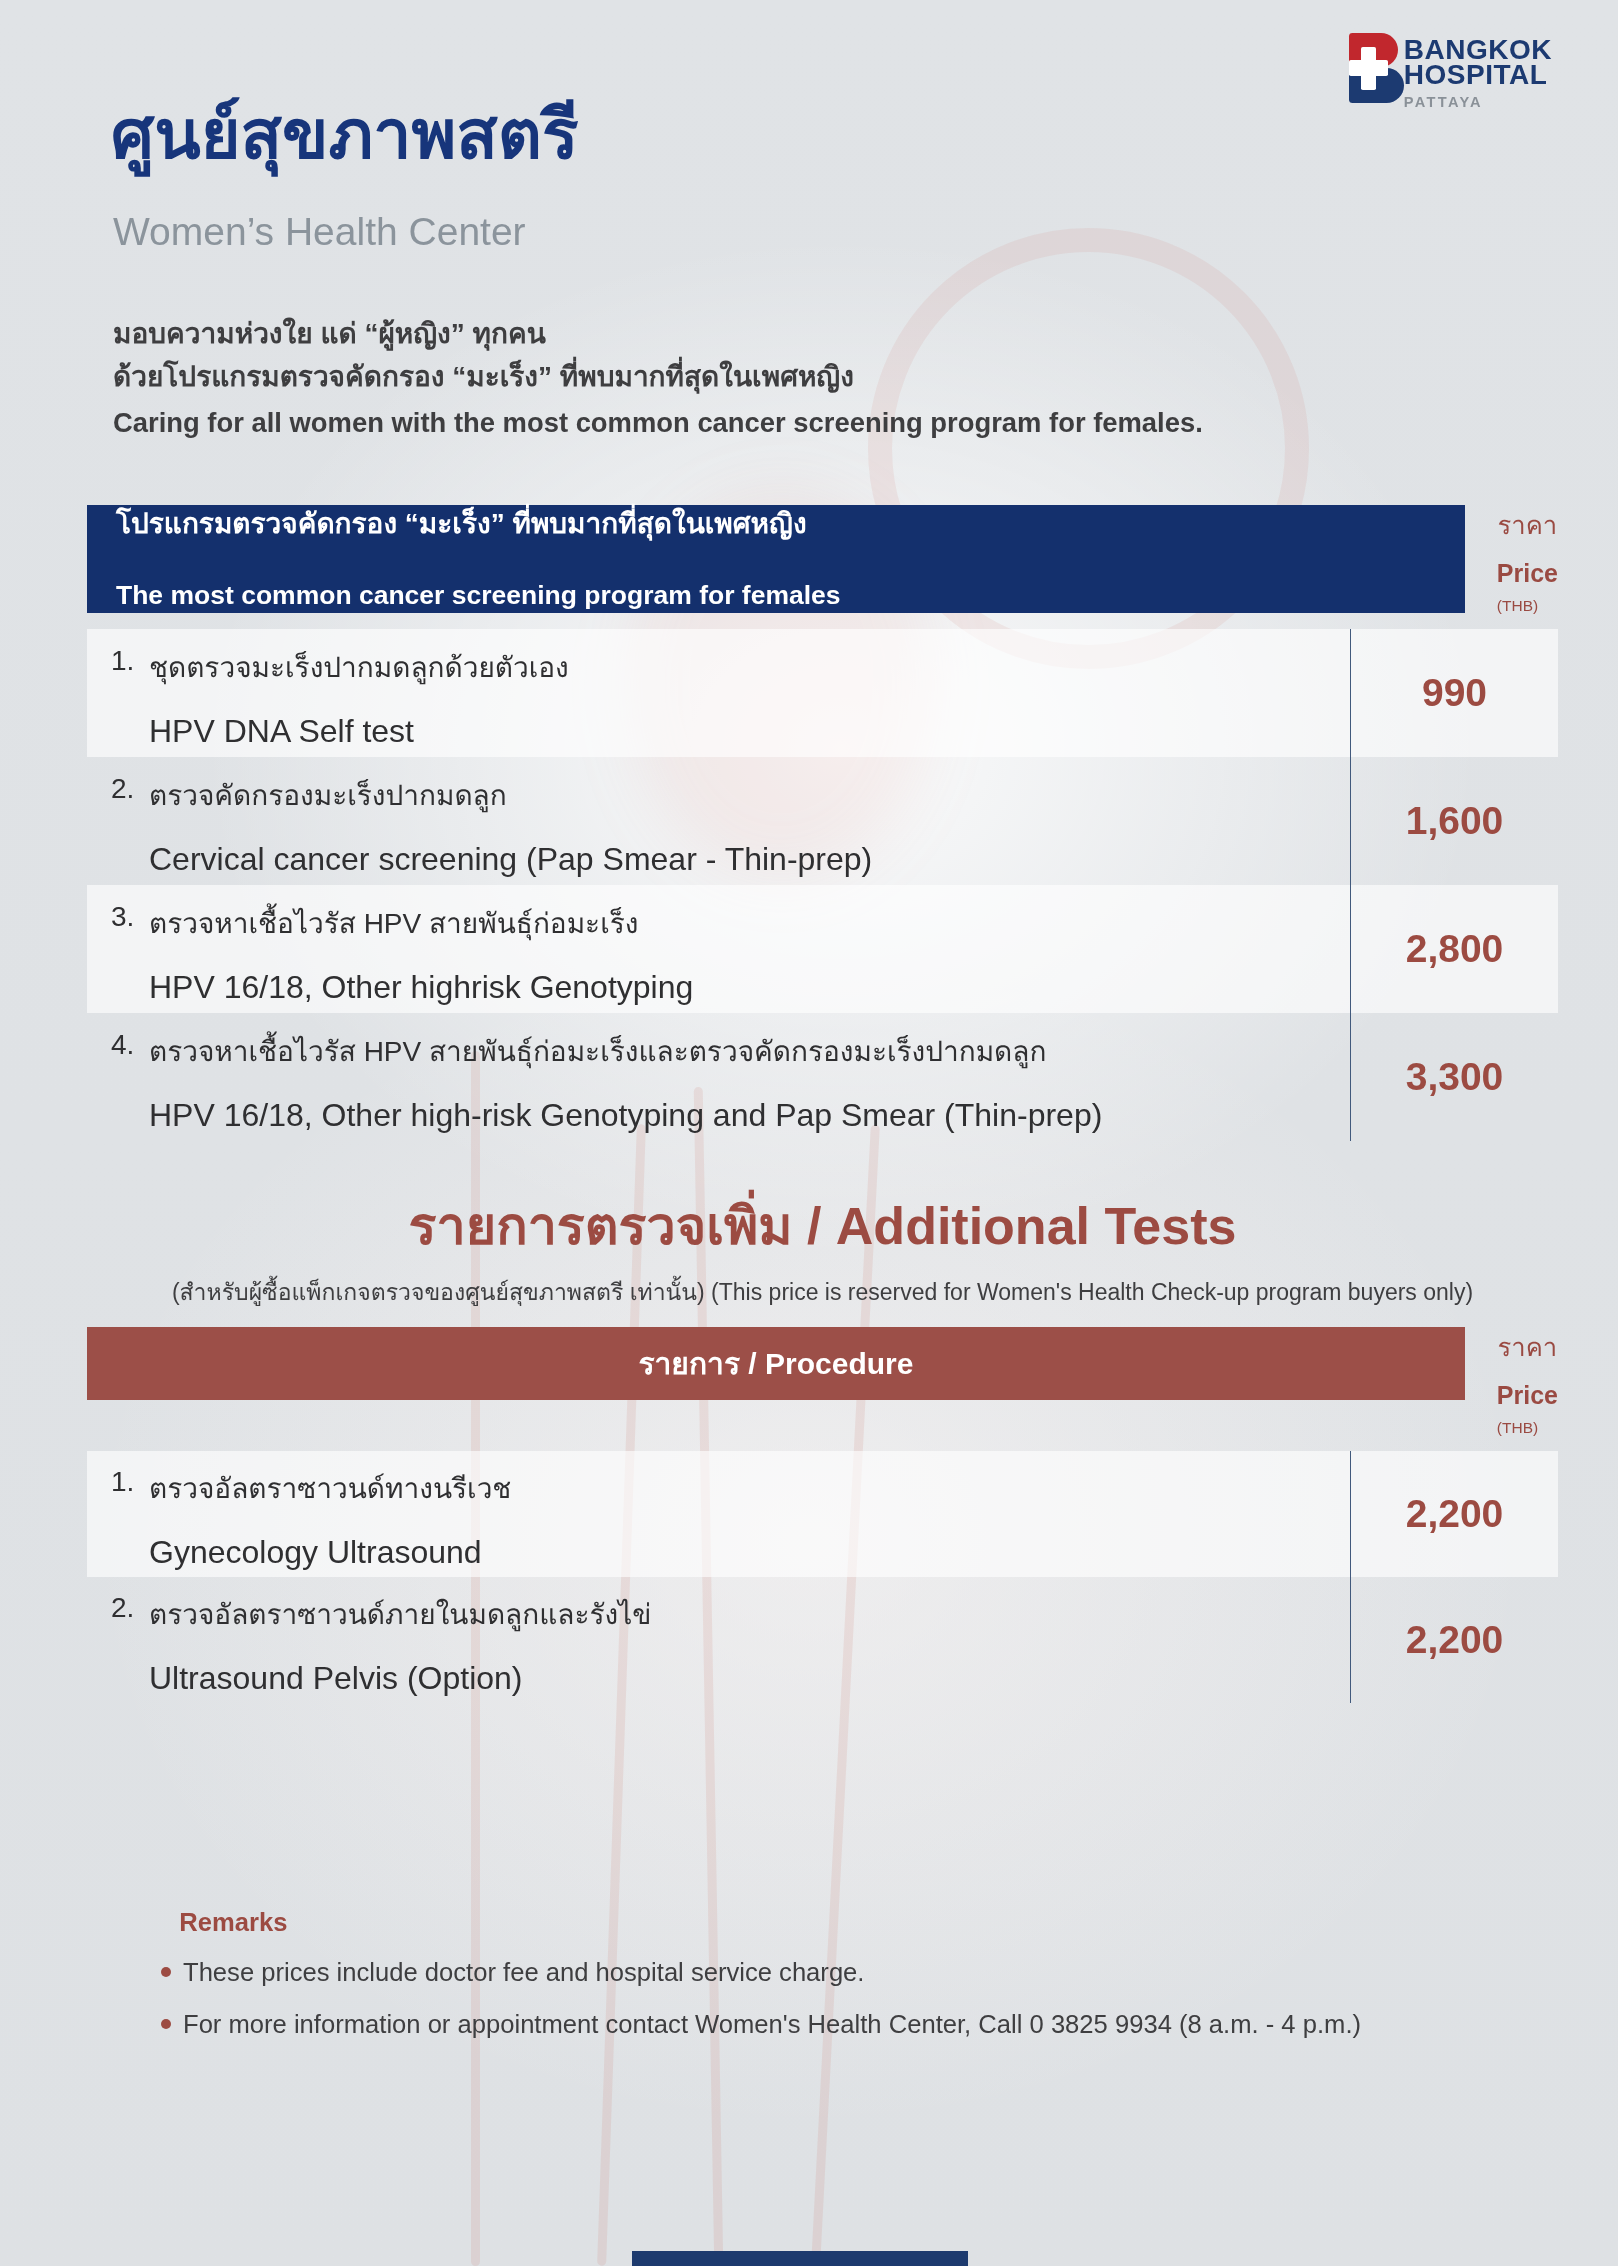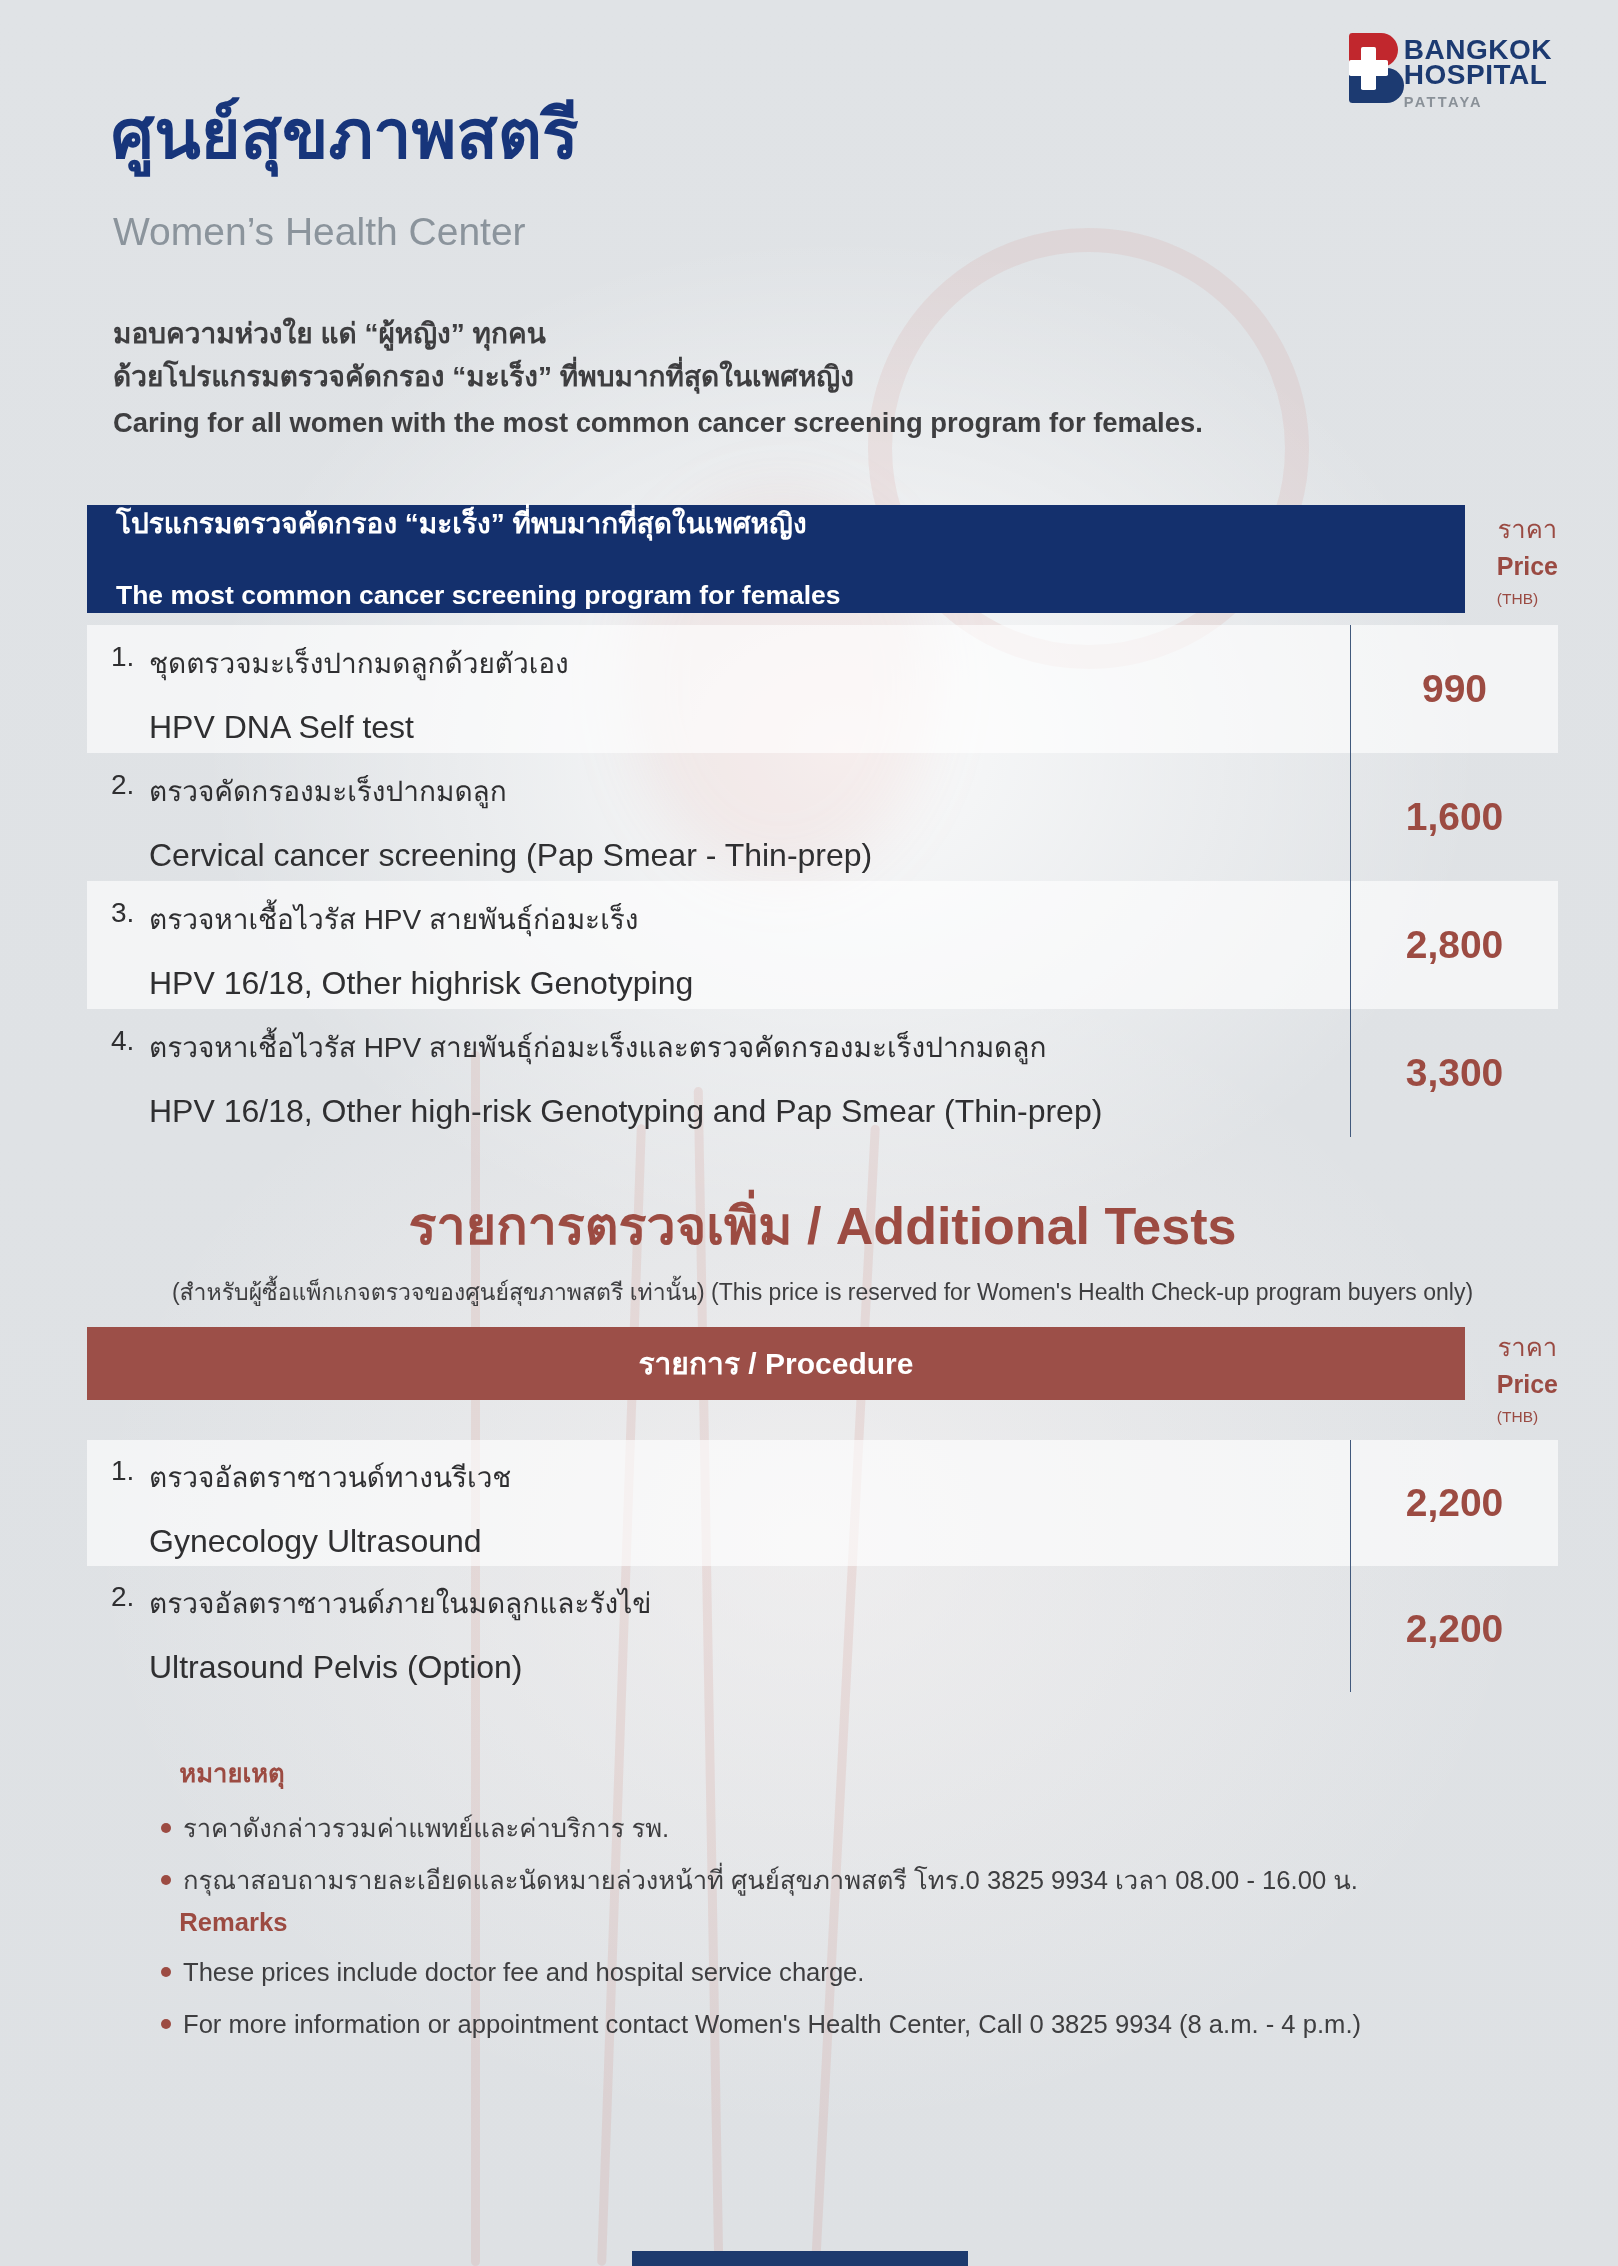--- a/index.html
+++ b/index.html
@@ -49,21 +49,21 @@
   .t-head .bar{width:1443px;color:#fff;gap:36px;}
   .t1 .bar{background:#14306d;height:108px;display:flex;flex-direction:column;justify-content:center;
     padding-left:29px;box-sizing:border-box;}
   .t1 .bar .h-th{font-size:28px;font-weight:bold;line-height:1.2;}
   .t1 .bar .h-en{font-size:26.5px;font-weight:bold;margin-top:3.7px;}
   .t2 .bar{background:#9c4f48;height:73px;display:flex;align-items:center;justify-content:center;
     font-size:30px;font-weight:bold;}
   .price-head{flex:1;display:flex;flex-direction:column;align-items:center;justify-content:center;
     color:#9a4a42;padding-left:32px;box-sizing:border-box;}
   .price-head .p1{font-size:25.6px;}
-  .price-head .p2{font-size:25px;font-weight:bold;margin-top:3px;}
+  .price-head .p2{font-size:25px;font-weight:bold;margin-top:14px;}
   .price-head .p2 small{font-size:15.5px;font-weight:normal;}
   .t-body{margin-top:12px;}
   .row{display:flex;height:128px;}
   .t2 .row{height:126px;}
   .row.odd{background:rgba(255,255,255,0.62);}
   .cell-main{flex:1;display:flex;padding:9.1px 0 0 24px;box-sizing:border-box;
     flex-direction:column;justify-content:center;color:#2f2f31;}
   .line1{display:flex;font-size:28px;}
   .no{width:38px;flex:none;}
   .line2{font-size:32px;margin:24px 0 0 38px;}
@@ -206,33 +206,20 @@
               <span class="no">2.</span>
               <span>ตรวจอัลตราซาวนด์ภายในมดลูกและรังไข่</span>
             </div>
           <div class="line2">Ultrasound Pelvis (Option)</div>
         </div>
         <div class="cell-price">2,200</div>
       </div>
     </div>
   </div>
 
-  <div class="remarks rm-th">
-    <div class="rm-head">หมายเหตุ</div>
-    <ul class="rm-list">
-      <li>
-          <span class="dot"></span>
-          <span>ราคาดังกล่าวรวมค่าแพทย์และค่าบริการ รพ.</span>
-        </li>
-      <li>
-          <span class="dot"></span>
-          <span>กรุณาสอบถามรายละเอียดและนัดหมายล่วงหน้าที่ ศูนย์สุขภาพสตรี โทร.0 3825 9934 เวลา 08.00 - 16.00 น.</span>
-        </li>
-    </ul>
-  </div>
 
   <div class="remarks rm-en">
     <div class="rm-head">Remarks</div>
     <ul class="rm-list">
       <li>
           <span class="dot"></span>
           <span>These prices include doctor fee and hospital service charge.</span>
         </li>
       <li>
           <span class="dot"></span>

